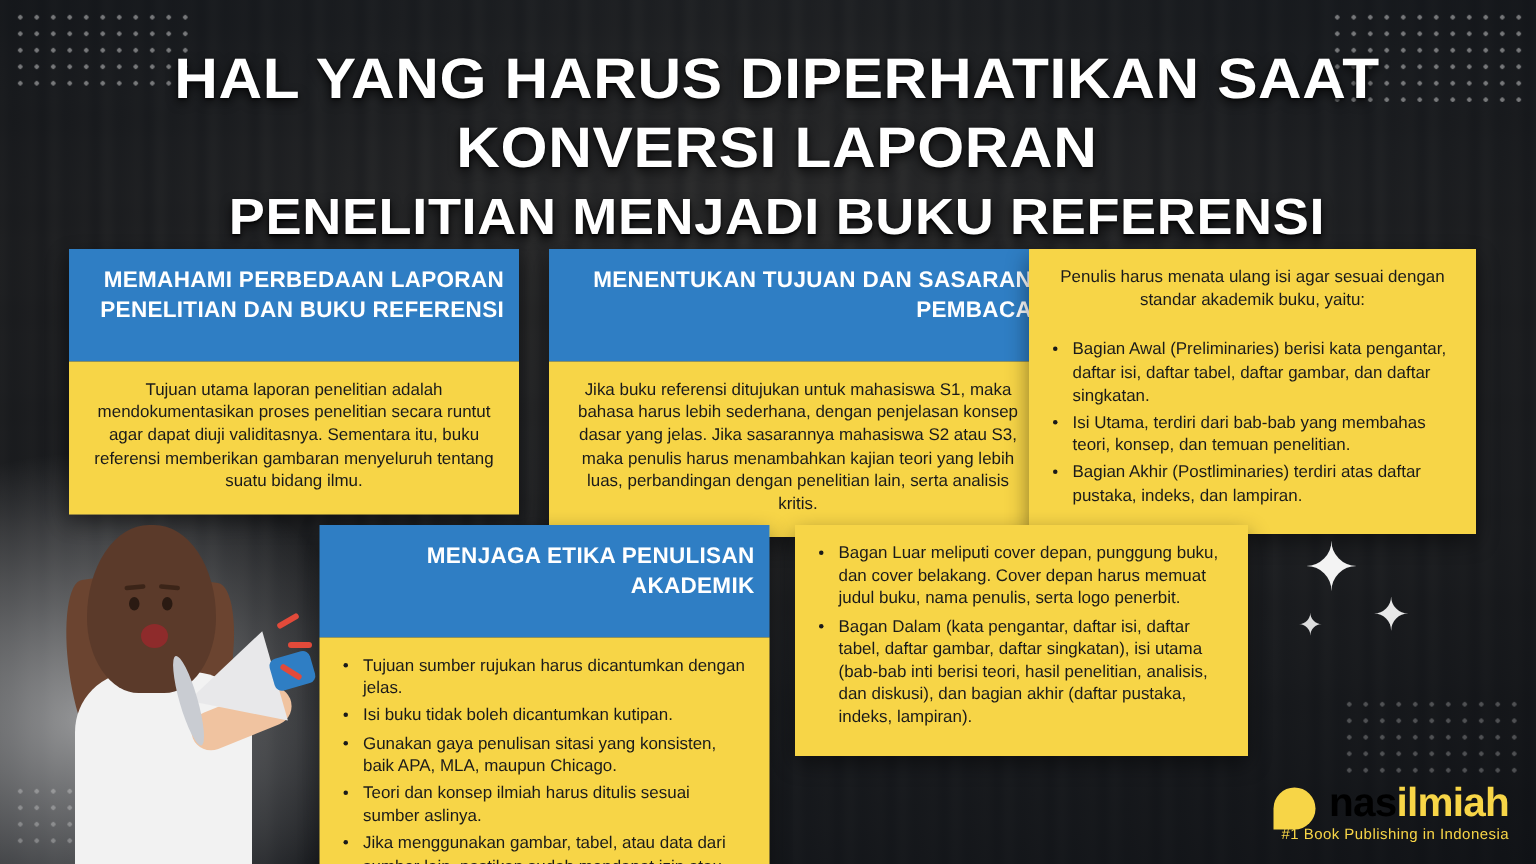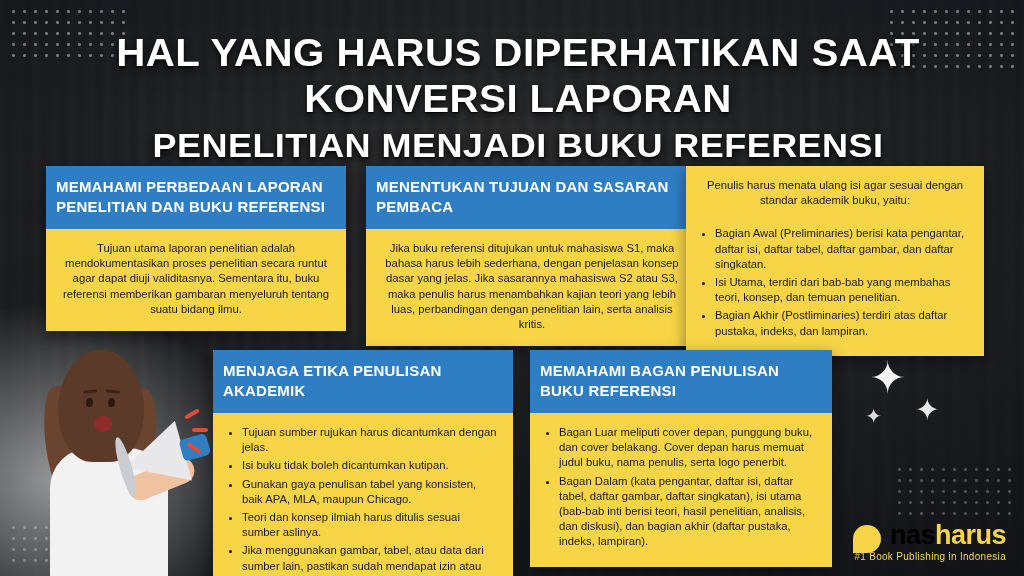--- a/index.html
+++ b/index.html
@@ -76,23 +76,23 @@
   .card {
     position: absolute;
     box-shadow: 0 5px 14px rgba(0,0,0,0.45);
   }
   .card-head {
     background: #2f7ec4;
     color: #ffffff;
     font-weight: 700;
     font-size: 15px;
     line-height: 20px;
-    text-align: left;
+    text-align: right;
     text-transform: uppercase;
-    padding: 11px 10px 12px 10px;
+    padding: 11px 10px 24px 10px;
     letter-spacing: 0.2px;
   }
   .card-body {
     background: #f7d547;
     color: #1a1a1a;
     font-size: 11.3px;
     line-height: 15.2px;
     padding: 12px 14px 14px 14px;
   }
   .card-body p { text-align: center; }
@@ -239,29 +239,28 @@
       </ul>
     </div>
   </div>
 
   <div class="card" id="card-4">
     <div class="card-head">MENJAGA ETIKA PENULISAN AKADEMIK</div>
     <div class="card-body">
       <ul>
         <li>Tujuan sumber rujukan harus dicantumkan dengan jelas.</li>
         <li>Isi buku tidak boleh dicantumkan kutipan.</li>
-        <li>Gunakan gaya penulisan tabel yang konsisten, baik APA, MLA, maupun Chicago.</li>
+        <li>Gunakan gaya penulisan sitasi yang konsisten, baik APA, MLA, maupun Chicago.</li>
         <li>Teori dan konsep ilmiah harus ditulis sesuai sumber aslinya.</li>
         <li>Jika menggunakan gambar, tabel, atau data dari sumber lain, pastikan sudah mendapat izin atau sesuai aturan fair use.</li>
       </ul>
     </div>
   </div>
 
   <div class="card" id="card-5">
-    <div class="card-head">MEMAHAMI BAGAN PENULISAN BUKU REFERENSI</div>
     <div class="card-body">
       <ul>
         <li>Bagan Luar meliputi cover depan, punggung buku, dan cover belakang. Cover depan harus memuat judul buku, nama penulis, serta logo penerbit.</li>
         <li>Bagan Dalam (kata pengantar, daftar isi, daftar tabel, daftar gambar, daftar singkatan), isi utama (bab-bab inti berisi teori, hasil penelitian, analisis, dan diskusi), dan bagian akhir (daftar pustaka, indeks, lampiran).</li>
       </ul>
     </div>
   </div>
 
   <div class="woman">
     <div class="w-hair2"></div>
@@ -286,19 +285,19 @@
   </div>
 
   <div class="sparkle sp1">✦</div>
   <div class="sparkle sp2">✦</div>
   <div class="sparkle sp3">✦</div>
 
   <div class="logo">
     <div>
       <span class="logo-mark"></span>
       <span class="logo-text">
-        <span class="logo-nas">nas</span><span class="logo-media">harus</span>
+        <span class="logo-nas">nas</span><span class="logo-media">ilmiah</span>
       </span>
     </div>
     <div class="logo-tag">#1 Book Publishing in Indonesia</div>
   </div>
 
 </div>
 
 </body></html>

